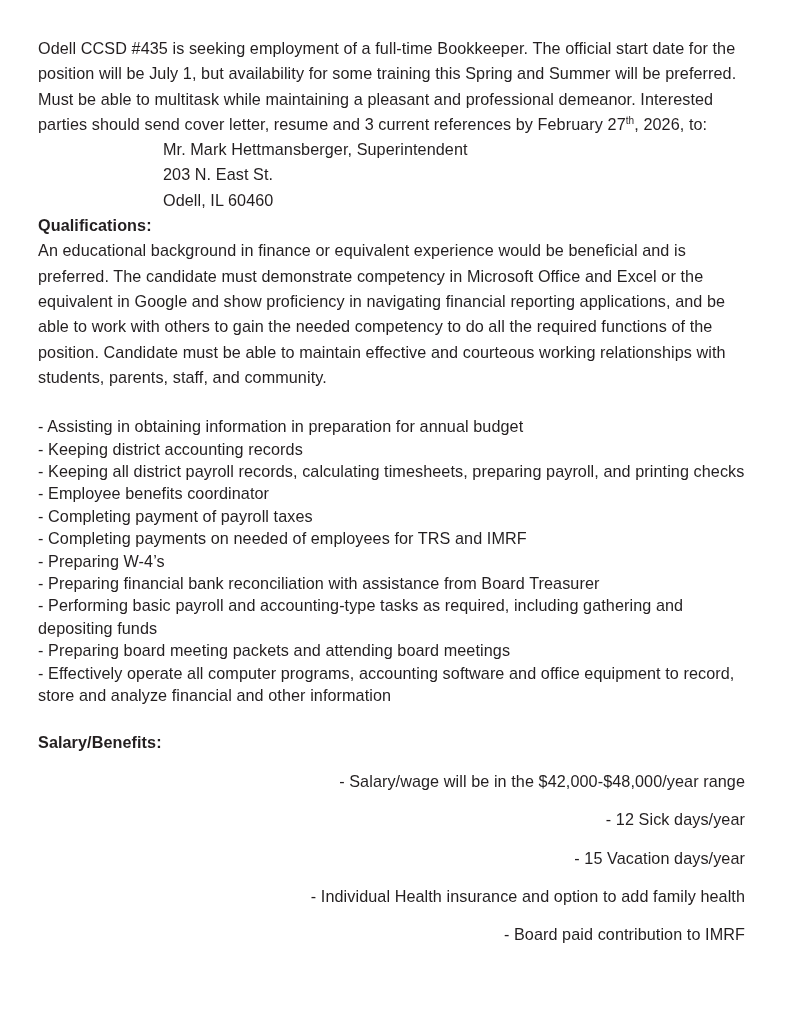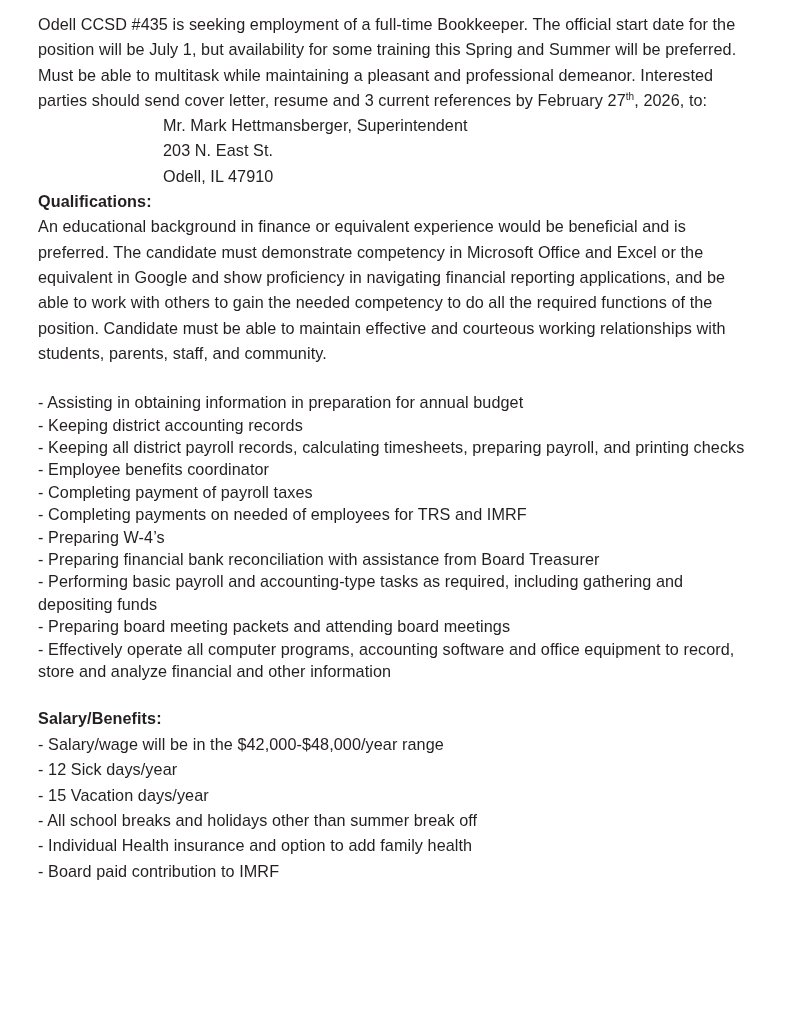--- a/index.html
+++ b/index.html
@@ -14,21 +14,21 @@
     color: #231f20;
     -webkit-font-smoothing: antialiased;
   }
 
   .page {
     position: relative;
     width: 791px;
     height: 1024px;
     background: #ffffff;
     box-sizing: border-box;
-    padding: 12px 33px 0 38px;
+    padding: 36px 33px 0 38px;
     overflow: hidden;
   }
 
   .doc-body {
     font-size: 16.2px;
     line-height: 25.3px;
     color: #231f20;
     letter-spacing: 0.005em;
   }
 
@@ -58,21 +58,22 @@
   }
   .list-tight .li {
     margin: 0;
   }
 
   .list-loose {
     margin: 0;
     line-height: 25.4px;
   }
   .list-loose .li {
-    margin: 0;
+    margin: 13px;
+    text-align: right;
   }
 
   .spacer-lg { height: 25px; }
   .spacer-md { height: 24px; }
 
   sup {
     font-size: 0.62em;
     vertical-align: super;
     line-height: 0;
   }
@@ -81,21 +82,21 @@
 <body>
 
 <div class="page">
   <div class="doc-body">
 
     <p class="para"><span>Odell CCSD #435 is seeking employment of a full-time Bookkeeper. The official start date for the position will be July 1, but availability for some training this Spring and Summer will be preferred. Must be able to multitask while maintaining a pleasant and professional demeanor. Interested parties should send cover letter, resume and 3 current references by February 27</span><sup>th</sup><span>, 2026, to:</span></p>
 
     <div class="addr-block">
       <p class="addr-line">Mr. Mark Hettmansberger, Superintendent</p>
       <p class="addr-line">203 N. East St.</p>
-      <p class="addr-line">Odell, IL 47910</p>
+      <p class="addr-line">Odell, IL 60460</p>
     </div>
 
     <p class="heading">Qualifications:</p>
 
     <p class="para">An educational background in finance or equivalent experience would be beneficial and is preferred. The candidate must demonstrate competency in Microsoft Office and Excel or the equivalent in Google and show proficiency in navigating financial reporting applications, and be able to work with others to gain the needed competency to do all the required functions of the position. Candidate must be able to maintain effective and courteous working relationships with students, parents, staff, and community.</p>
 
     <div class="spacer-lg"></div>
 
 
     <div class="list-tight">
@@ -113,19 +114,18 @@
     </div>
 
     <div class="spacer-md"></div>
 
     <p class="heading">Salary/Benefits:</p>
 
     <div class="list-loose">
       <p class="li">- Salary/wage will be in the $42,000-$48,000/year range</p>
       <p class="li">- 12 Sick days/year</p>
       <p class="li">- 15 Vacation days/year</p>
-      <p class="li">- All school breaks and holidays other than summer break off</p>
       <p class="li">- Individual Health insurance and option to add family health</p>
       <p class="li">- Board paid contribution to IMRF</p>
     </div>
 
   </div>
 </div>
 
 </body></html>

